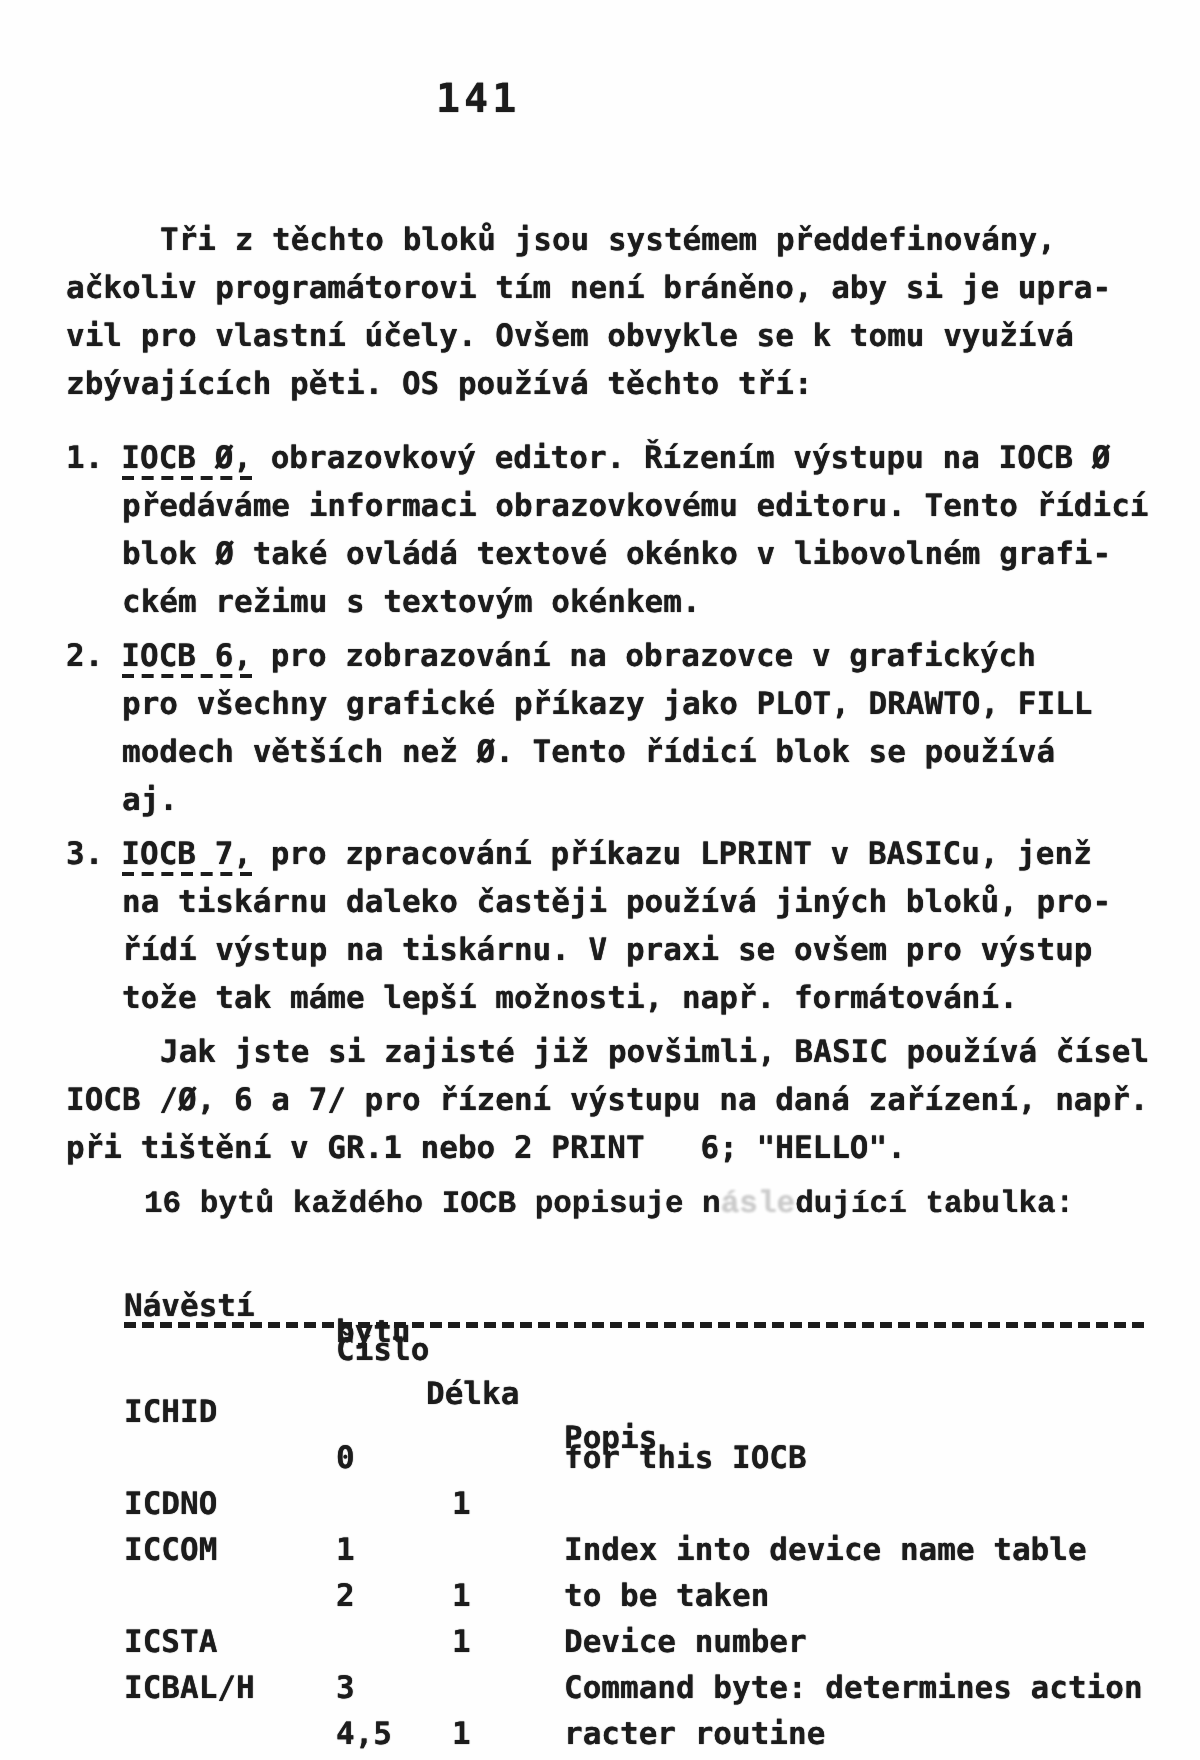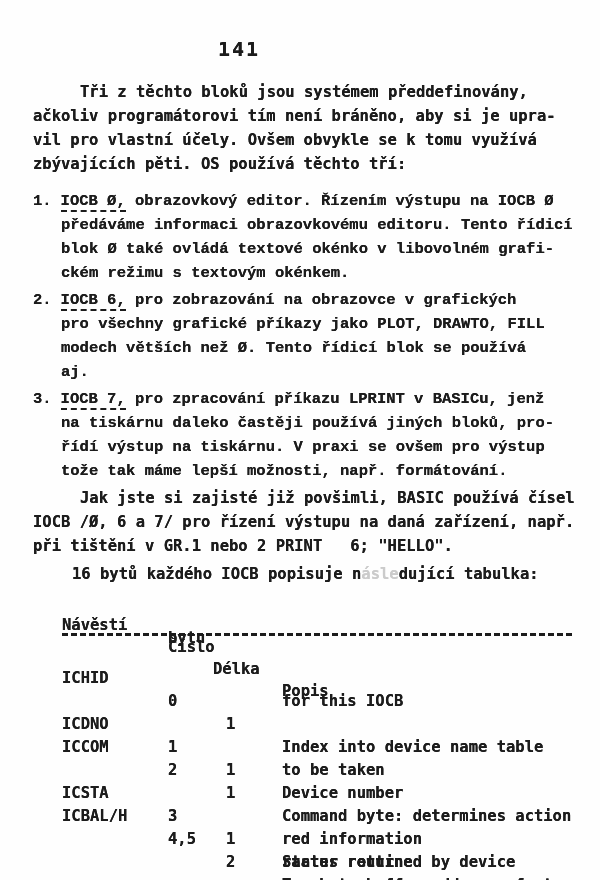--- a/index.html
+++ b/index.html
@@ -26,30 +26,30 @@
     position:absolute;
     top:18px;left:218px;
     font-size:20px;
     letter-spacing:2px;
     margin-top:19px;
   }
   .content{
     position:absolute;
     left:33px;top:0;
     width:567px;
-    padding-top:80px;
+    padding-top:108px;
   }
   .line{
     white-space:pre;
     height:24px;
     line-height:24px;
   }
   .ind5{text-indent:47px;}
-  .ind4{text-indent:39px;}
-  .list{margin-top:13px;font-family:Liberation Mono, monospace;}
+  .ind4{text-indent:39px;font-family:Liberation Mono, monospace;}
+  .list{margin-top:13px;}
   .litem{margin-bottom:3px;}
   .litem .num{margin-right:9px;}
   .term{
     border-bottom:2px dashed var(--ink);
     padding-bottom:0px;
   }
   .p2{margin-top:2px;}
   .p3{margin-top:4px;}
   .faded{opacity:.22;filter:blur(.4px);}
   
@@ -166,23 +166,20 @@
         <span class="c-len">1</span>
         <span class="c-desc">Status returned by device</span>
       </div>
 
       <div class="trow">
         <span class="c-label">ICBAL/H</span>
         <span class="c-byte">4,5</span>
         <span class="c-len">2</span>
         <span class="c-desc">Two-byte buffer address of sto-</span>
       </div>
-      <div class="trow">
-        <span class="c-desc">red information</span>
-      </div>
 
       <div class="trow">
         <span class="c-desc">racter routine</span>
       </div>
 
     </div>
   </div>
 </div>
 
 </body></html>

